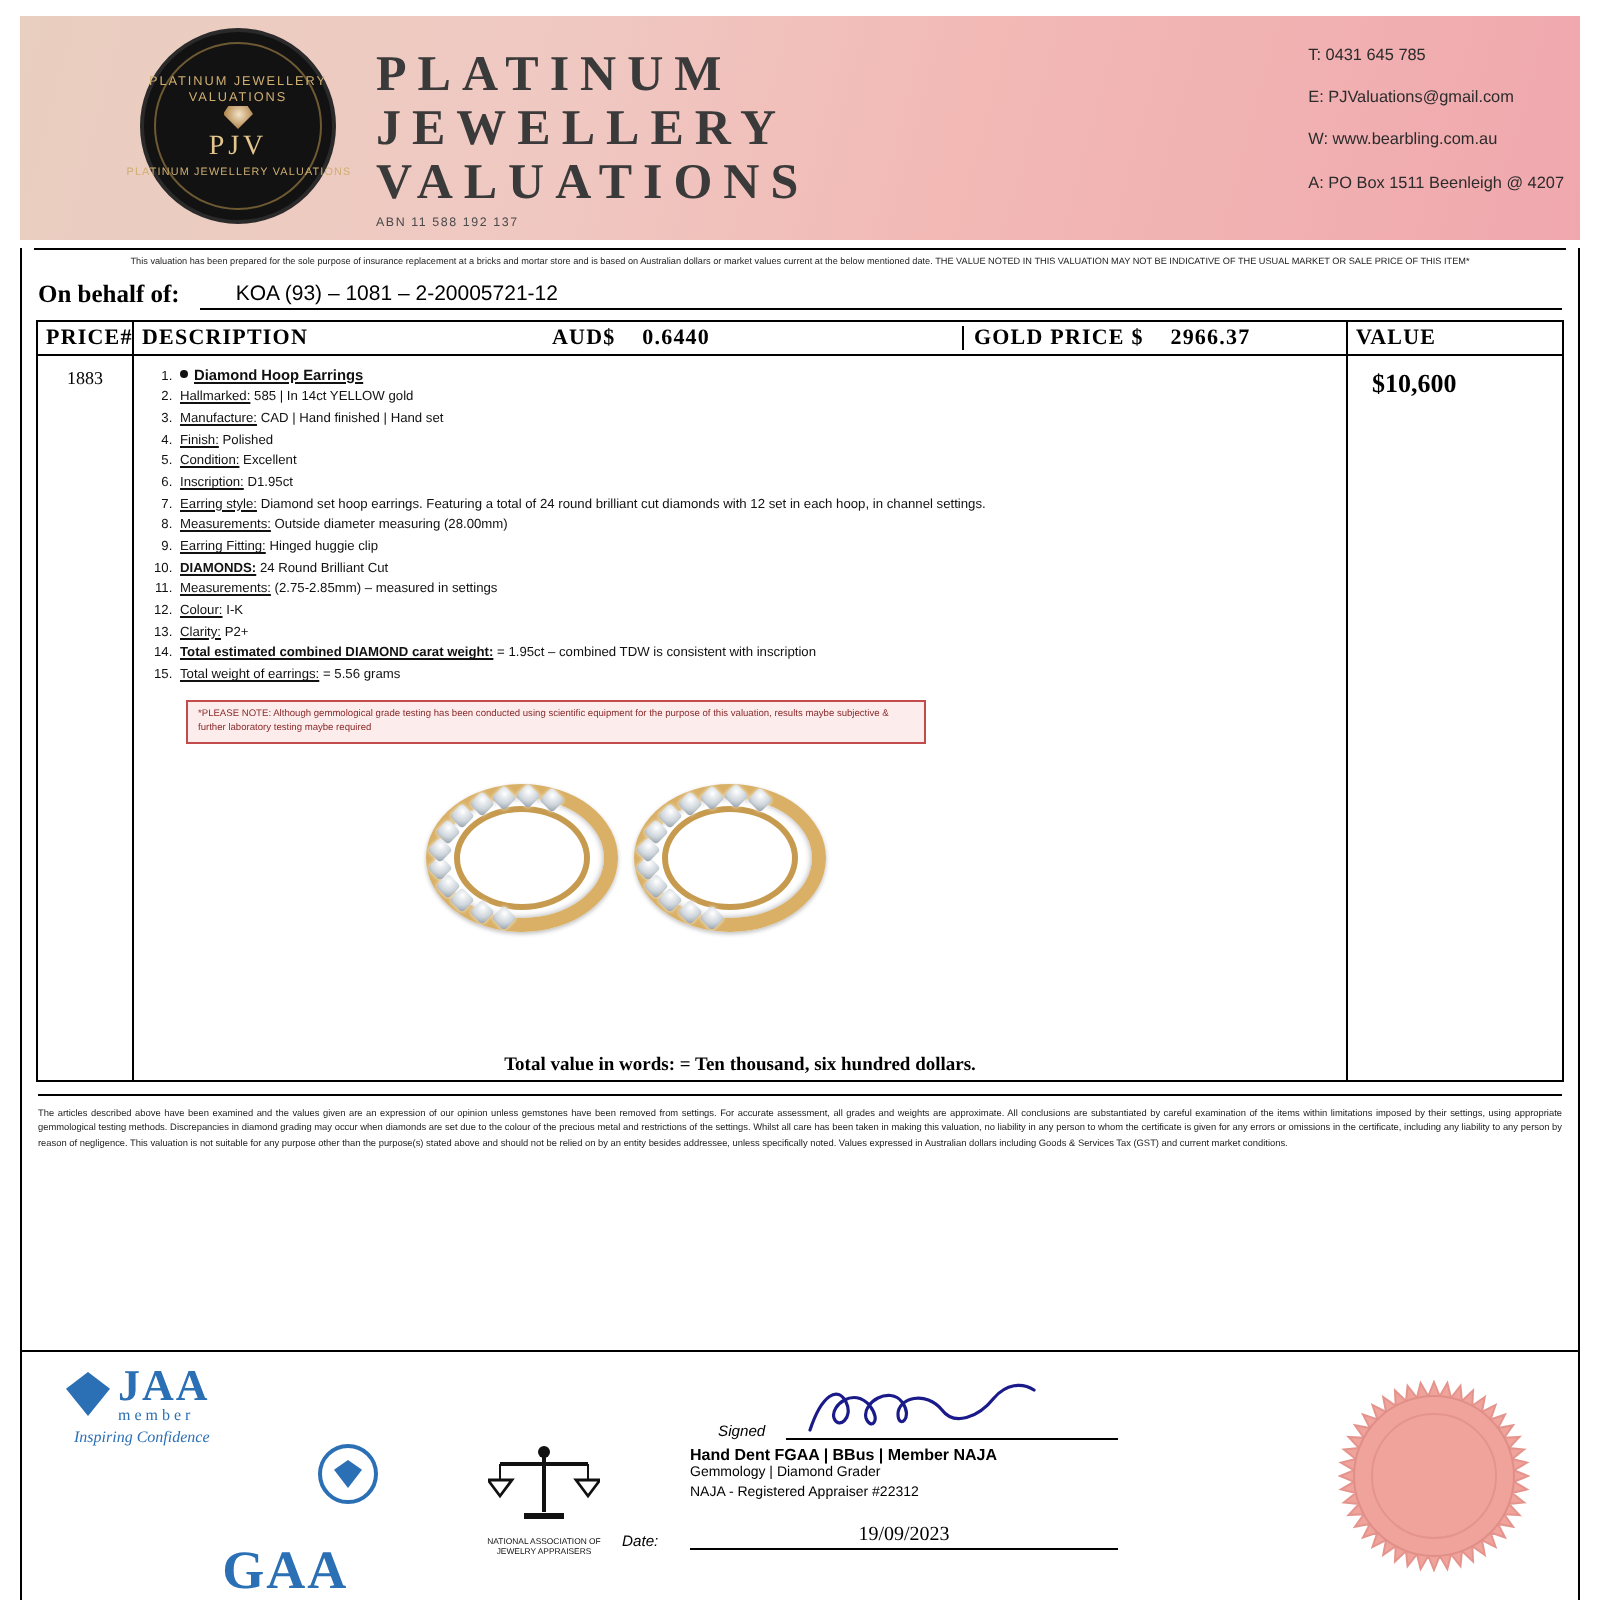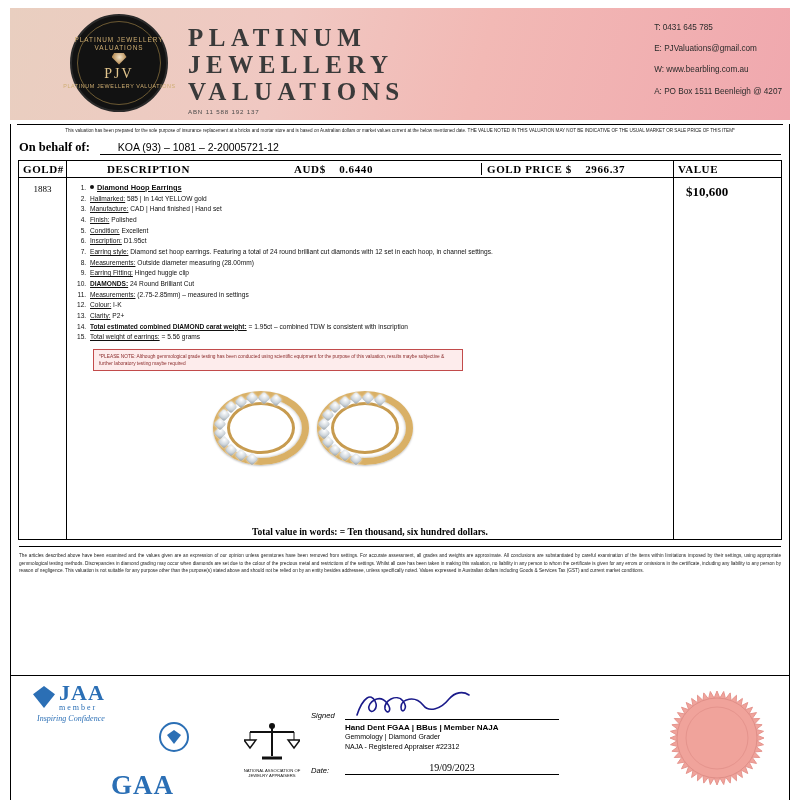--- a/index.html
+++ b/index.html
@@ -162,21 +162,21 @@
     padding-top: 6px;
     font-family: "Liberation Serif", serif;
   }
   td.desc { padding: 4px 4px 2px 4px; }
   td.value {
     font-family: "Liberation Serif", serif;
     font-size: 13px;
     font-weight: bold;
     padding: 6px 0 0 12px;
   }
-  .hdr-inner { display: flex; margin-left: 36px; }
+  .hdr-inner { display: flex; }
   .hdr-inner .auds { flex: 1; }
   .hdr-inner .gold { width: 188px; border-left: 1px solid #000; padding-left: 5px; }
   ol.items {
     margin: 0; padding: 0 0 0 17px;
     font-size: 6.6px;
     line-height: 1.62;
     color: #111;
   }
   ol.items li { padding-left: 2px; }
   .u { text-decoration: underline; }
@@ -299,21 +299,21 @@
   .gaa-fellow { font-size: 7.6px; color: #2b6fb5; margin-top: 9px; padding-left: 22px; font-family: Liberation Serif, serif; }
   .scales {
     position: absolute; left: 228px; top: 46px; width: 66px; text-align: center;
   }
   .scales svg { display: block; margin: 0 auto; }
   .scales .cap { font-size: 4.2px; color: #111; margin-top: 2px; line-height: 1.3; }
   .sign-block {
     position: absolute; left: 300px; top: 8px; width: 248px;
   }
   .sign-row { display: flex; align-items: flex-end; }
-  .sign-row .lab { font-size: 7.6px; font-style: italic; width: 34px; }
+  .sign-row .lab { font-size: 7.6px; font-style: italic; width: 34px; margin-left: 48px; }
   .sign-row .line { flex: 1; border-bottom: 1px solid #000; height: 36px; position: relative; }
   .sign-svg { position: absolute; left: 8px; bottom: -2px; }
   .sign-name { font-size: 8px; font-weight: bold; margin: 3px 0 0 34px; }
   .sign-meta { font-size: 7px; margin-left: 34px; line-height: 1.45; }
   .date-row { display: flex; align-items: flex-end; margin-top: 10px; }
   .date-row .lab { font-size: 7.6px; font-style: italic; width: 34px; }
   .date-row .line {
     flex: 1; border-bottom: 1px solid #000; text-align: center;
     font-size: 10px; padding-bottom: 1px; font-family: "Liberation Serif", serif;
   }
@@ -364,21 +364,21 @@
     </div>
 
     <table class="valuation">
       <colgroup>
           <col class="c1">
           <col class="c2">
           <col class="c3">
         </colgroup>
       <tbody>
           <tr>
-        <th class="c-code">GOLD#</th>
+        <th class="c-code">PRICE#</th>
         <th class="c-desc">
           <div class="hdr-inner">
             <span class="auds">DESCRIPTION</span>
             <span class="auds">
               <span>AUD$</span>
               &nbsp;&nbsp;
               <span>0.6440</span>
             </span>
             <span class="gold">
               <span>GOLD PRICE $</span>

